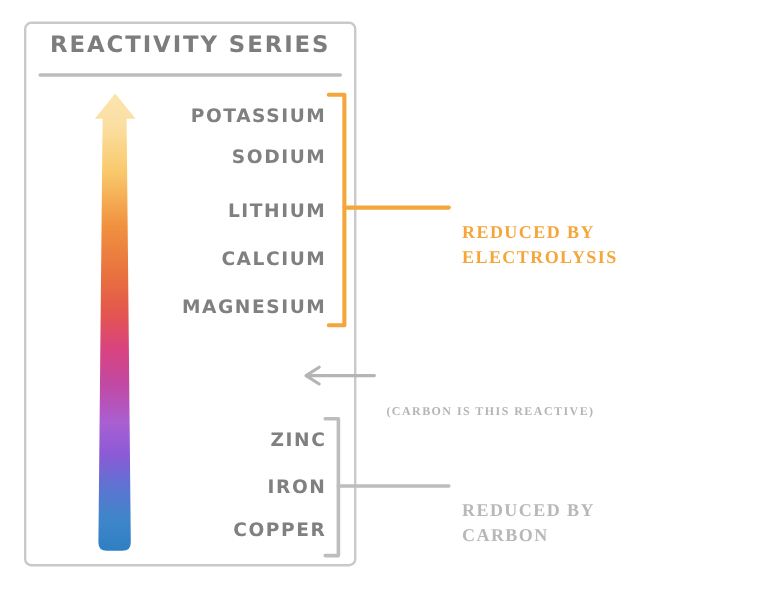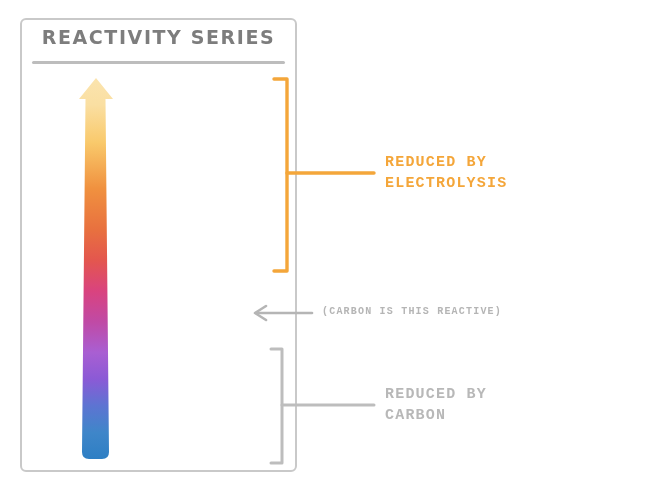--- a/index.html
+++ b/index.html
@@ -98,22 +98,23 @@
     pointer-events: none;
   }
 
   
   .anno {
     position: absolute;
     font-size: 15px;
     letter-spacing: 1.2px;
     font-weight: 700;
     line-height: 21px;
-    font-family: Liberation Mono, monospace;
+    font-family: Liberation Serif, serif;
     white-space: pre-line;
+    margin-top: 32px;
   }
   .anno-electrolysis {
     left: 385px;
     top: 152px;
     color: #f4a63a;
   }
   .anno-carbon-note {
     left: 322px;
     top: 301px;
     color: #b5b5b5;
@@ -160,20 +161,31 @@
                L 45.5,25
                L 49,378
                Q 49,385 42,385
                L 29,385
                Q 22,385 22,378
                L 25.5,25
                L 19,25 Z" fill="url(#reactGrad)"></path>
     </svg>
   </div>
 
+  <div class="elem-layer">
+    <div class="elem" style="top:88px;">POTASSIUM</div>
+    <div class="elem" style="top:122px;">SODIUM</div>
+    <div class="elem" style="top:167px;">LITHIUM</div>
+    <div class="elem" style="top:207px;">CALCIUM</div>
+    <div class="elem" style="top:247px;">MAGNESIUM</div>
+
+    <div class="elem" style="top:358px;">ZINC</div>
+    <div class="elem" style="top:397px;">IRON</div>
+    <div class="elem" style="top:433px;">COPPER</div>
+  </div>
 
   <svg id="overlay" viewBox="0 0 650 494" xmlns="http://www.w3.org/2000/svg">
 
     <g fill="none" stroke="#f4a63a" stroke-width="3.4" stroke-linecap="round" stroke-linejoin="round">
       <path d="M 274,79 L 287,79 L 287,271 L 274,271"></path>
     </g>
 
     <line x1="287" y1="173" x2="374" y2="173" stroke="#f4a63a" stroke-width="3.4" stroke-linecap="round"></line>
 
     <g fill="none" stroke="#bdbdbd" stroke-width="3" stroke-linecap="round" stroke-linejoin="round">

